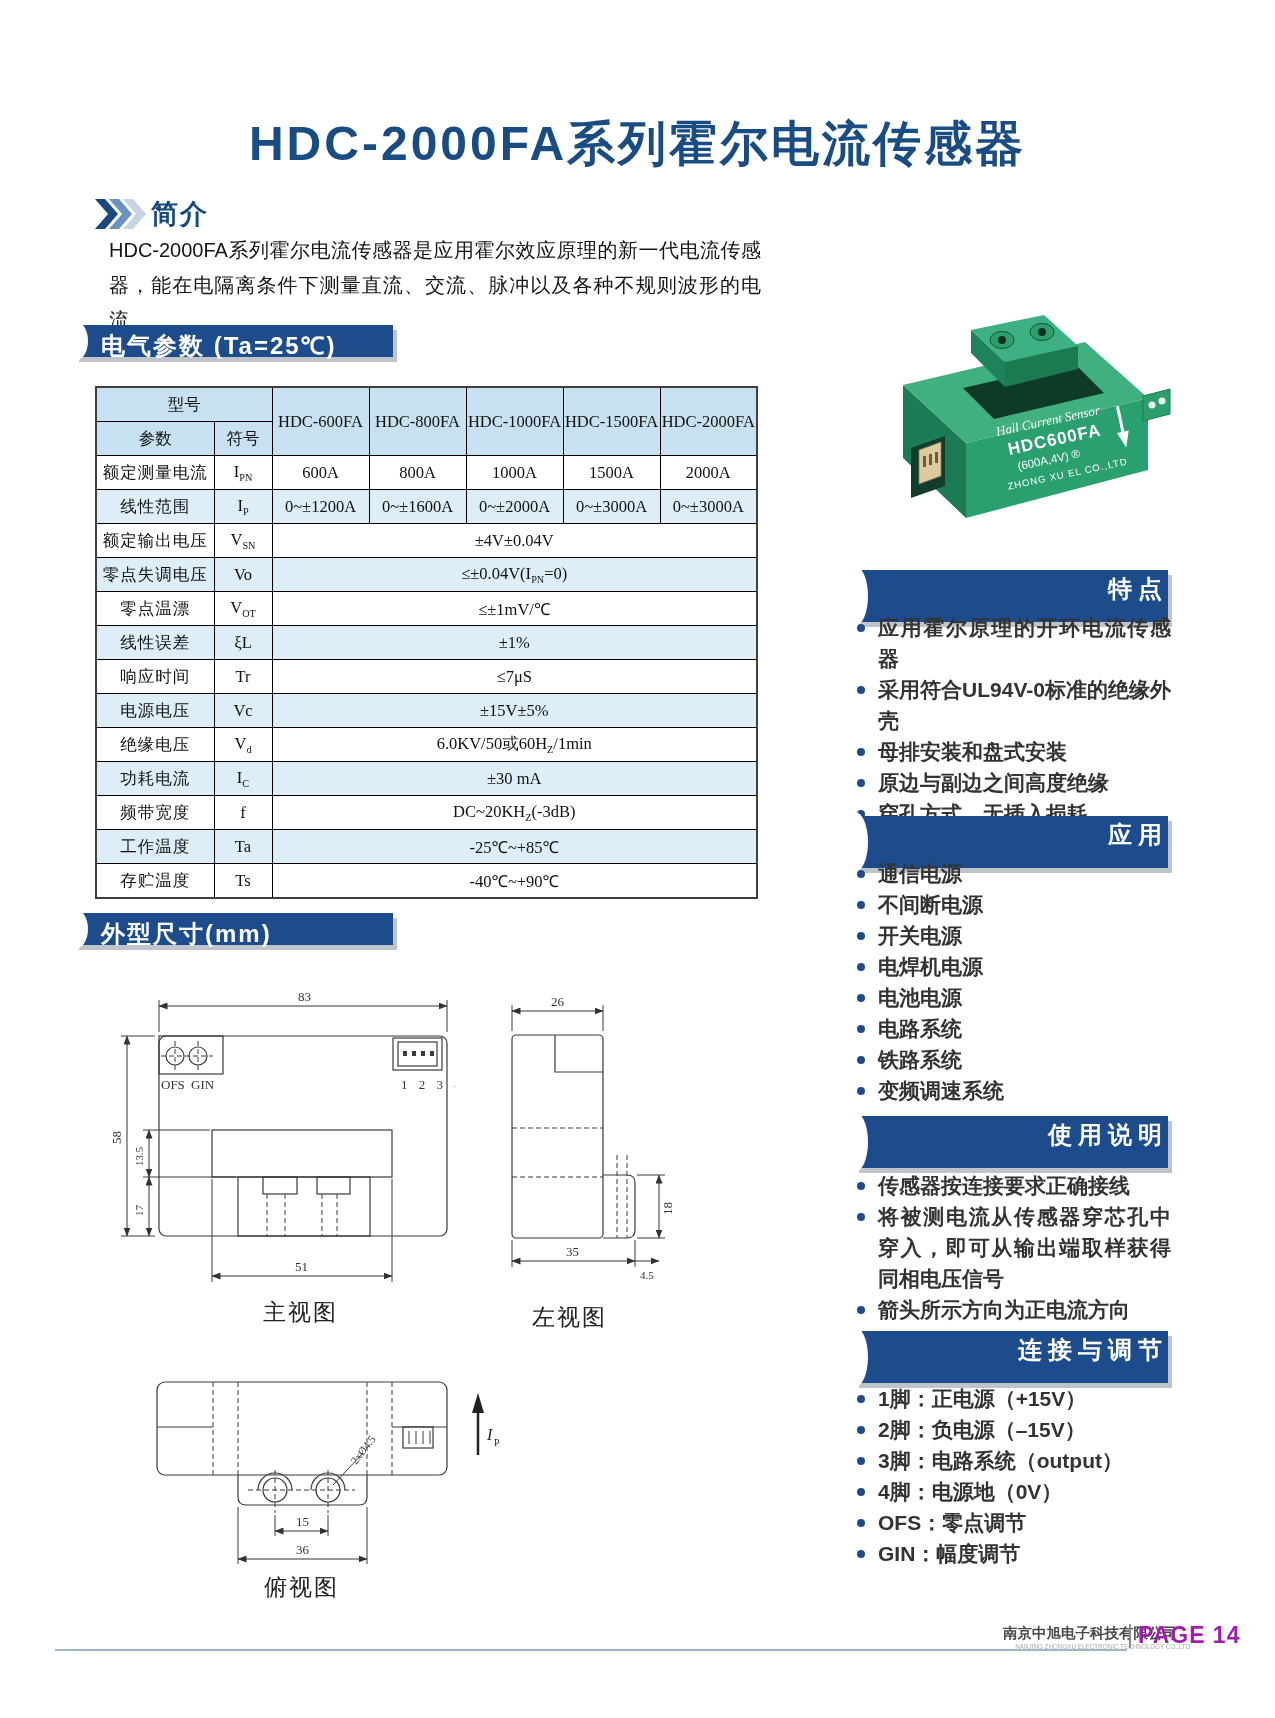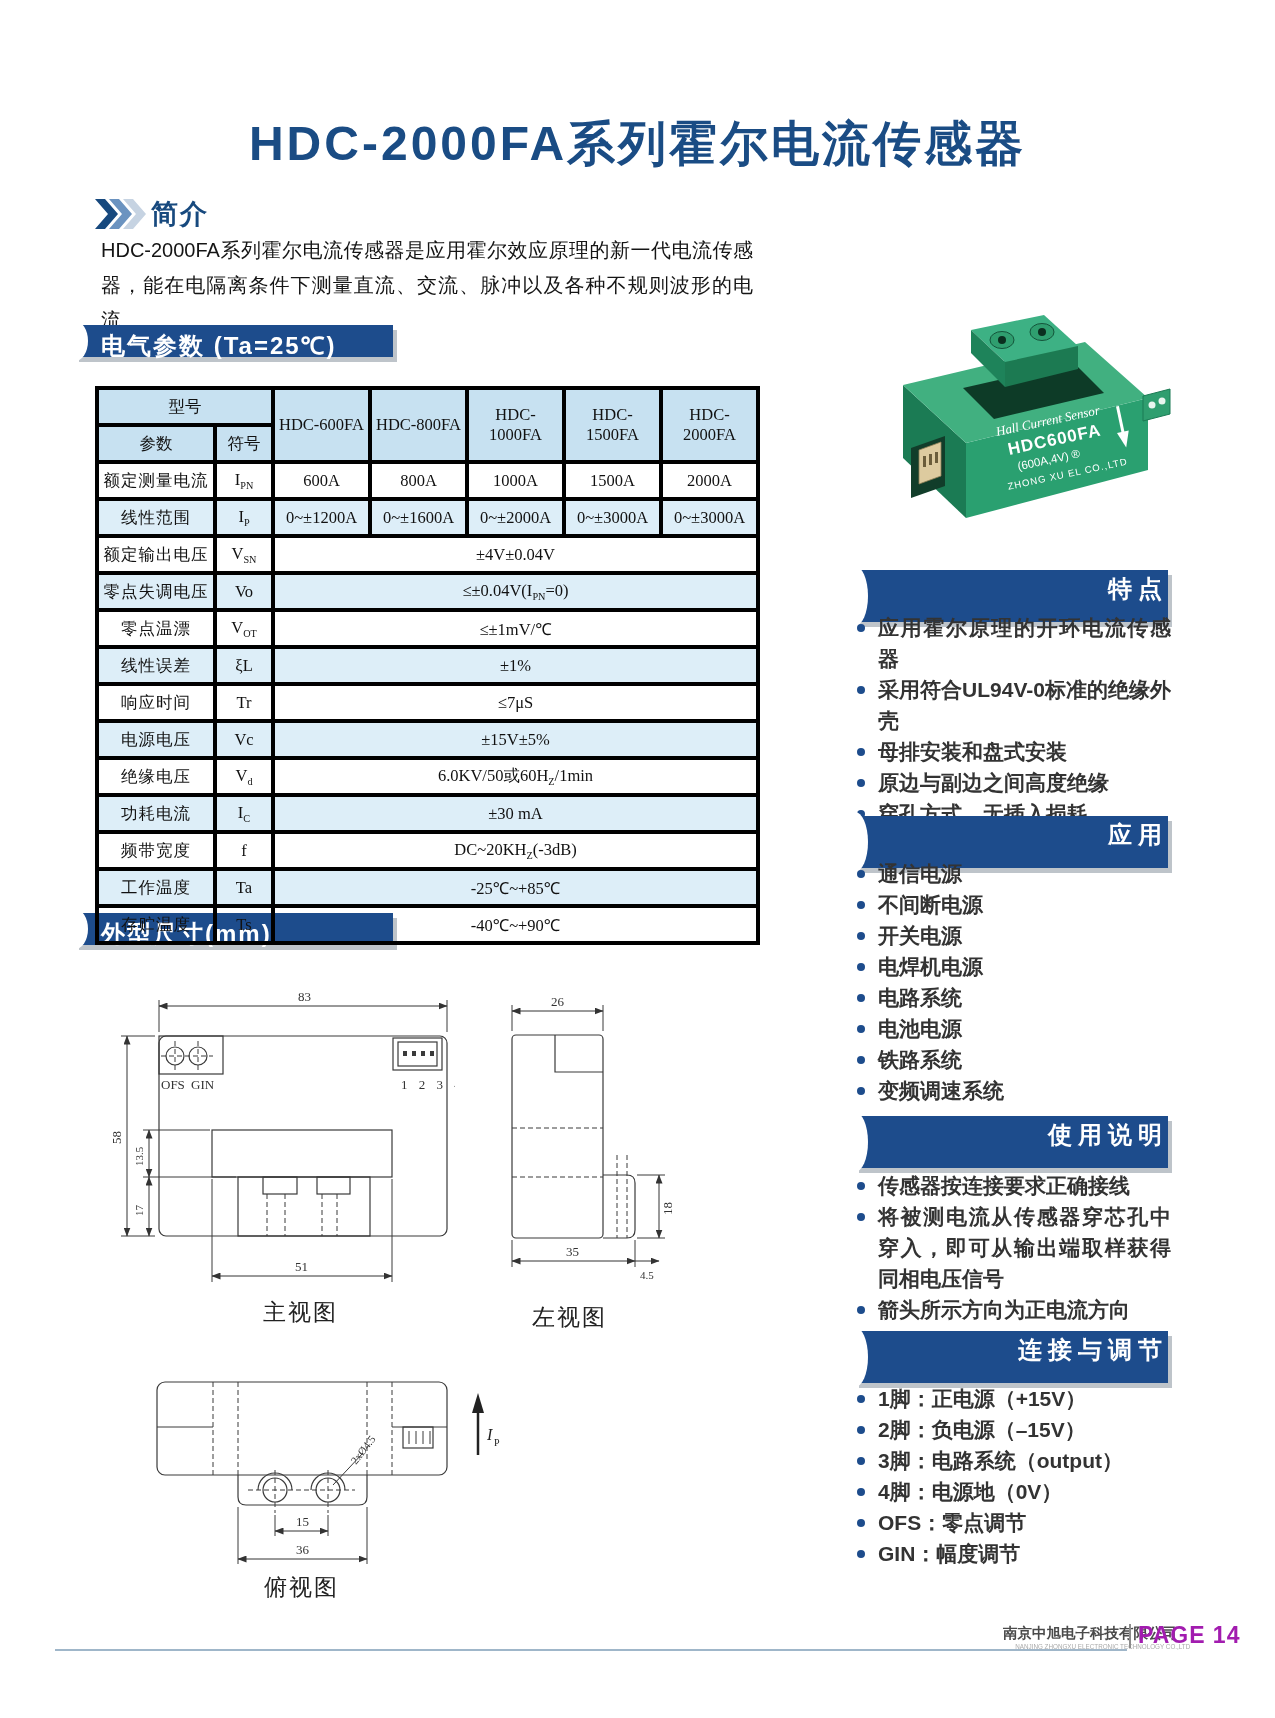--- a/index.html
+++ b/index.html
@@ -3,34 +3,34 @@
 <meta charset="utf-8">
 <style>
   html,body{margin:0;padding:0;background:#fff;}
   .page{position:relative;width:1275px;height:1718px;background:#fff;outline:1px solid #d6d6d6;
         font-family:"Liberation Sans",sans-serif;overflow:hidden;}
   
   .title{position:absolute;top:100px;left:0;width:100%;text-align:center;
          font-size:48px;font-weight:700;color:#1a4c84;letter-spacing:3px;margin-top:12px;}
   .intro-head{position:absolute;left:95px;top:196px;display:flex;align-items:center;}
   .intro-head .txt{font-size:27px;font-weight:600;color:#17497e;letter-spacing:2px;}
-  .intro-body{position:absolute;left:101px;top:233px;width:652px;font-size:20px;line-height:35px;
+  .intro-body{position:absolute;left:109px;top:233px;width:652px;font-size:20px;line-height:35px;
               color:#151515;text-align:justify;}
   
   .banner{position:absolute;height:32px;background:#1d4c8c;color:#fff;font-weight:700;
           line-height:41px;padding-left:26px;box-shadow:4px 5px 0 rgba(125,138,150,.5);}
   .banner::before{content:"";position:absolute;left:-13px;top:-4px;bottom:-4px;width:26px;
           background:#fff;border-radius:50%;}
   .banner .bt{font-size:24px;letter-spacing:2px;}
   .banner.right{height:52px;line-height:38px;text-align:right;}
   .banner.right .bt{letter-spacing:6px;}
   
   .spec{position:absolute;left:95px;top:386px;border-collapse:collapse;table-layout:fixed;
         font-family:"Liberation Serif",serif;color:#111;}
-  .spec th,.spec td{border:4px solid #000000;text-align:center;vertical-align:middle;padding:0;}
+  .spec th,.spec td{border:1px solid #000000;text-align:center;vertical-align:middle;padding:0;}
   .spec th{background:#c7e1f1;font-weight:400;font-size:16.5px;height:33px;}
   .spec td{height:33px;font-size:16.5px;}
   .spec td.lbl{font-size:16.5px;letter-spacing:1px;}
   .spec tbody tr.alt{background:#ddeef8;}
   .spec sub{font-size:.62em;}
   .spec{border:2px solid #3f3f3f;}
   
   .rlist{position:absolute;left:855px;width:316px;margin:0;padding:0;list-style:none;}
   .rlist li{display:flex;font-size:21px;line-height:31px;color:#333;font-weight:600;text-align:justify;}
   .rlist .dot{width:8px;height:8px;border-radius:50%;background:#1d4c8c;margin:12px 13px 0 2px;flex:0 0 8px;}
@@ -400,25 +400,25 @@
       <li>
         <span class="dot"></span>
         <span class="lt">开关电源</span>
       </li>
       <li>
         <span class="dot"></span>
         <span class="lt">电焊机电源</span>
       </li>
       <li>
         <span class="dot"></span>
+        <span class="lt">电池电源</span>
+      </li>
+      <li>
+        <span class="dot"></span>
         <span class="lt">电路系统</span>
-      </li>
-      <li>
-        <span class="dot"></span>
-        <span class="lt">电池电源</span>
       </li>
       <li>
         <span class="dot"></span>
         <span class="lt">铁路系统</span>
       </li>
       <li>
         <span class="dot"></span>
         <span class="lt">变频调速系统</span>
       </li>
     </ul>

